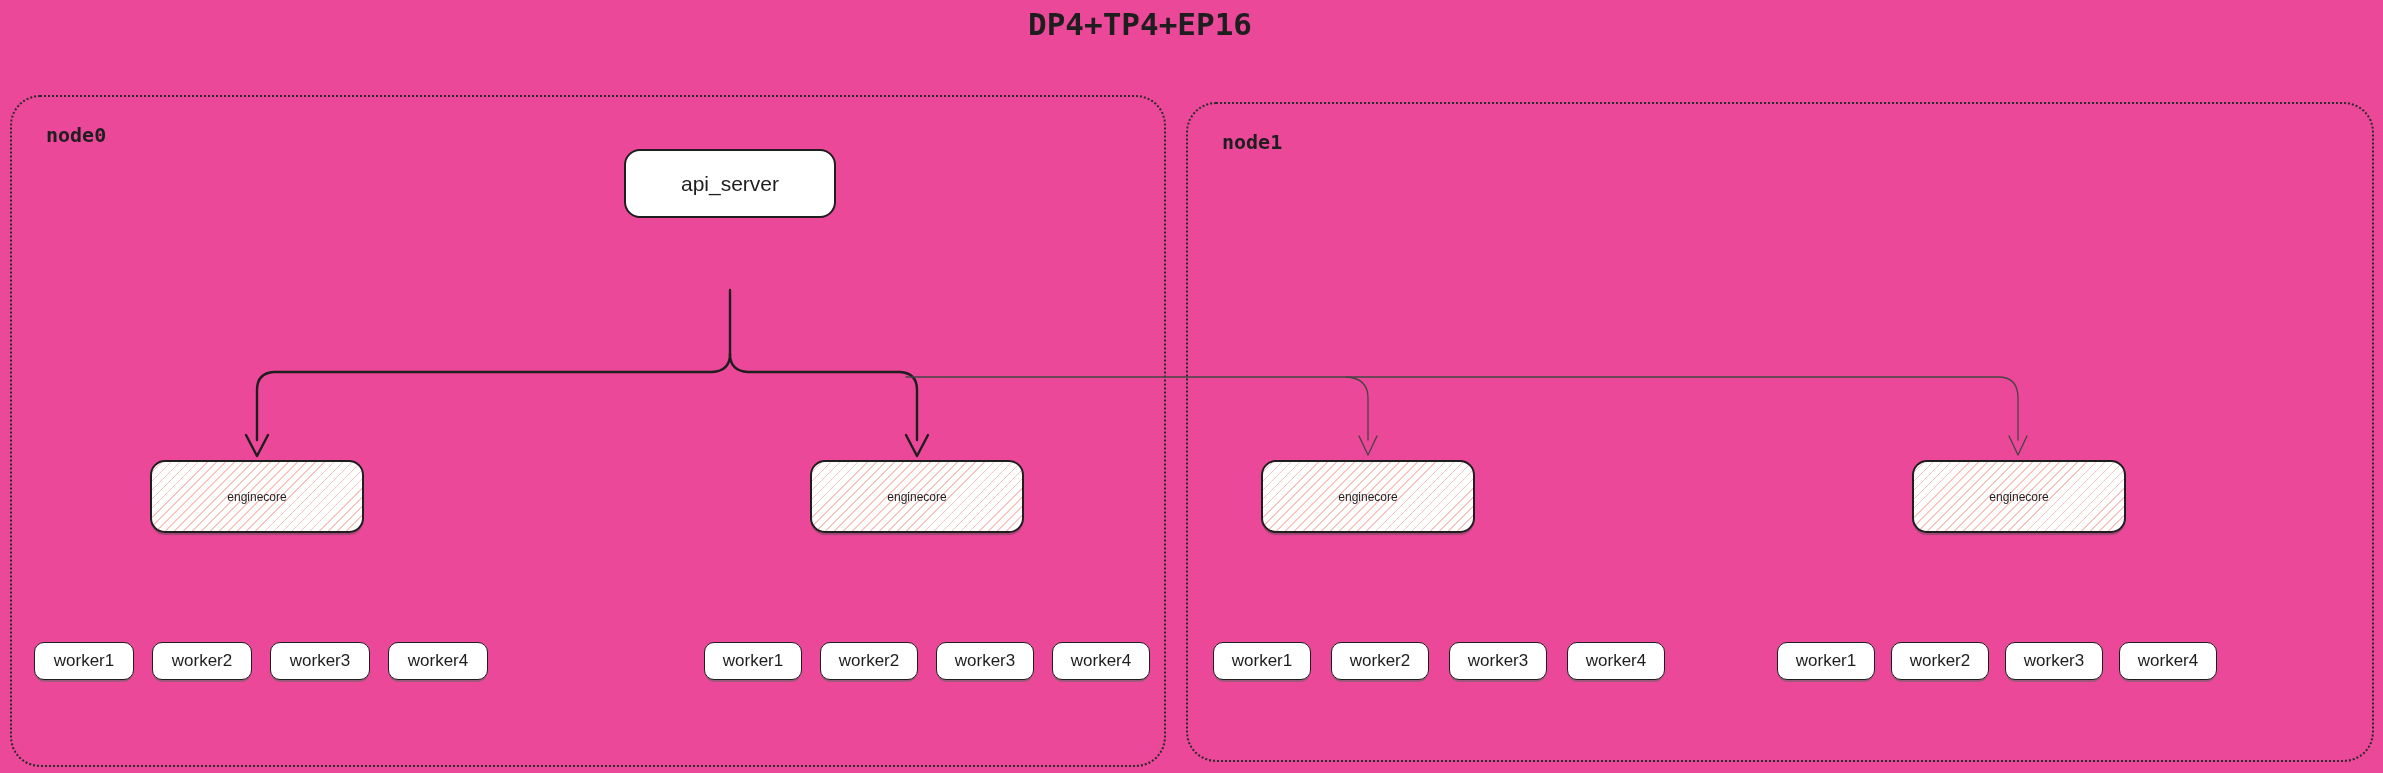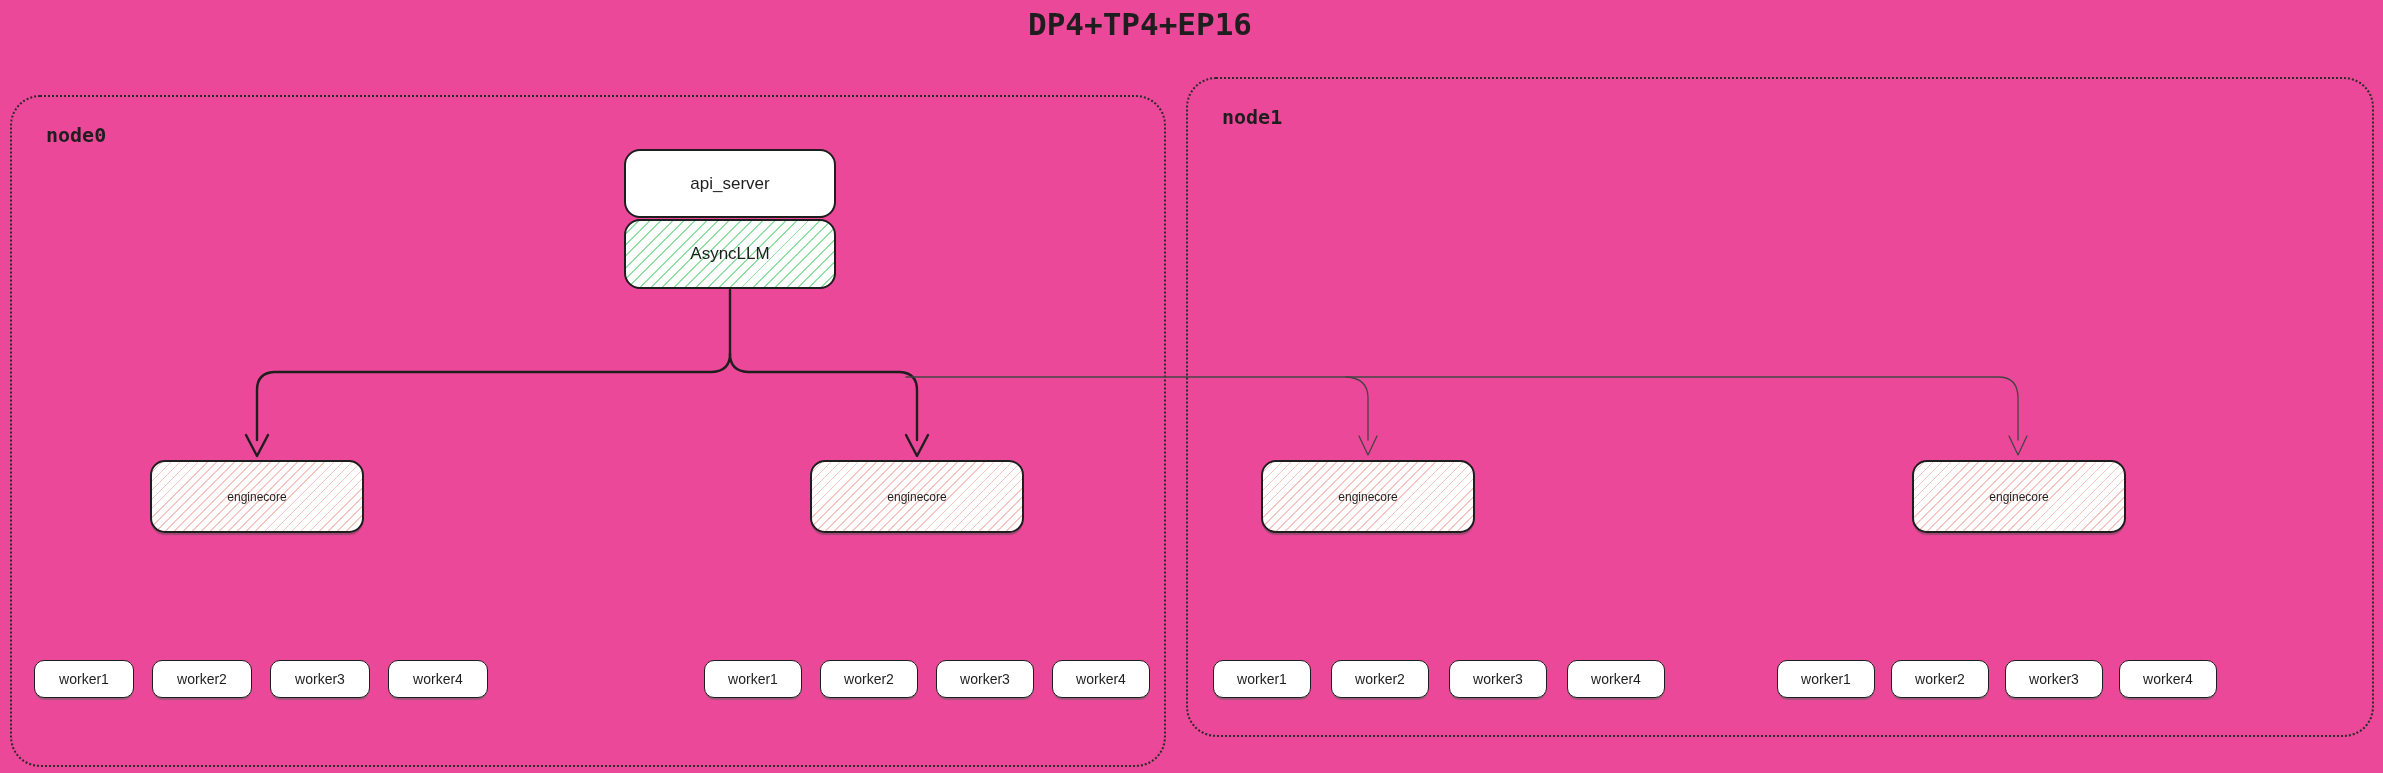--- a/index.html
+++ b/index.html
@@ -40,21 +40,21 @@
     white-space: nowrap;
   }
   .rbox {
     position: absolute;
     display: flex;
     align-items: center;
     justify-content: center;
     background: #ffffff;
     border: 2.2px solid #1e1e1e;
     border-radius: 16px;
-    font-size: 17px;
+    font-size: 21px;
     color: #1e1e1e;
     white-space: nowrap;
     box-sizing: border-box;
   }
   .hatch-green {
     background:
       repeating-linear-gradient(135deg,
         rgba(109, 213, 132, 0.75) 0px, rgba(109, 213, 132, 0.75) 1.4px,
         transparent 1.4px, transparent 8px),
       #ffffff;
@@ -66,53 +66,52 @@
         transparent 1.2px, transparent 6.4px),
       #ffffff;
   }
   .enginecore {
     border-radius: 15px;
     font-size: 12px;
     box-shadow: 0 3px 1px -1px rgba(70,70,70,0.45);
   }
   .worker {
     position: absolute;
-    top: 660px;
+    top: 642px;
     width: 100px; height: 38px;
     display: flex;
     align-items: center;
     justify-content: center;
     background: #ffffff;
     border: 1.9px solid #1e1e1e;
     border-radius: 10px;
-    font-size: 14px;
+    font-size: 17px;
     color: #1e1e1e;
     white-space: nowrap;
     box-sizing: border-box;
     box-shadow: 0 3px 0 -1px rgba(100,100,100,0.55);
   }
   .connector-svg { position: absolute; left: 0; top: 0; }
 </style>
 </head>
 <body>
 
 <div class="canvas">
 
   <div class="title">DP4+TP4+EP16</div>
 
   <div class="node-box" style="left:10px; top:95px; width:1152px; height:668px;">
     <div class="node-label">node0</div>
   </div>
 
-  <div class="node-box" style="left:1186px; top:77px; width:1184px; height:656px;">
+  <div class="node-box" style="left:1186px; top:102px; width:1184px; height:656px;">
     <div class="node-label">node1</div>
   </div>
 
   <div class="rbox" style="left:624px; top:149px; width:212px; height:69px;">api_server</div>
-  <div class="rbox hatch-green" style="left:624px; top:219px; width:212px; height:70px;">AsyncLLM</div>
 
   <svg class="connector-svg" width="2383" height="773" viewBox="0 0 2383 773">
 
     <g stroke="#1e1e1e" stroke-width="2.4" fill="none" stroke-linecap="round" stroke-linejoin="round">
       <path d="M730 290 L730 354"></path>
       <path d="M730 354 Q730 371 712 372 L274 372 Q257 373 257 390 L257 440"></path>
       <path d="M246 435 L257 456 L268 435"></path>
       <path d="M730 354 Q730 371 748 372 L900 372 Q917 373 917 390 L917 440"></path>
       <path d="M906 435 L917 456 L928 435"></path>
     </g>

